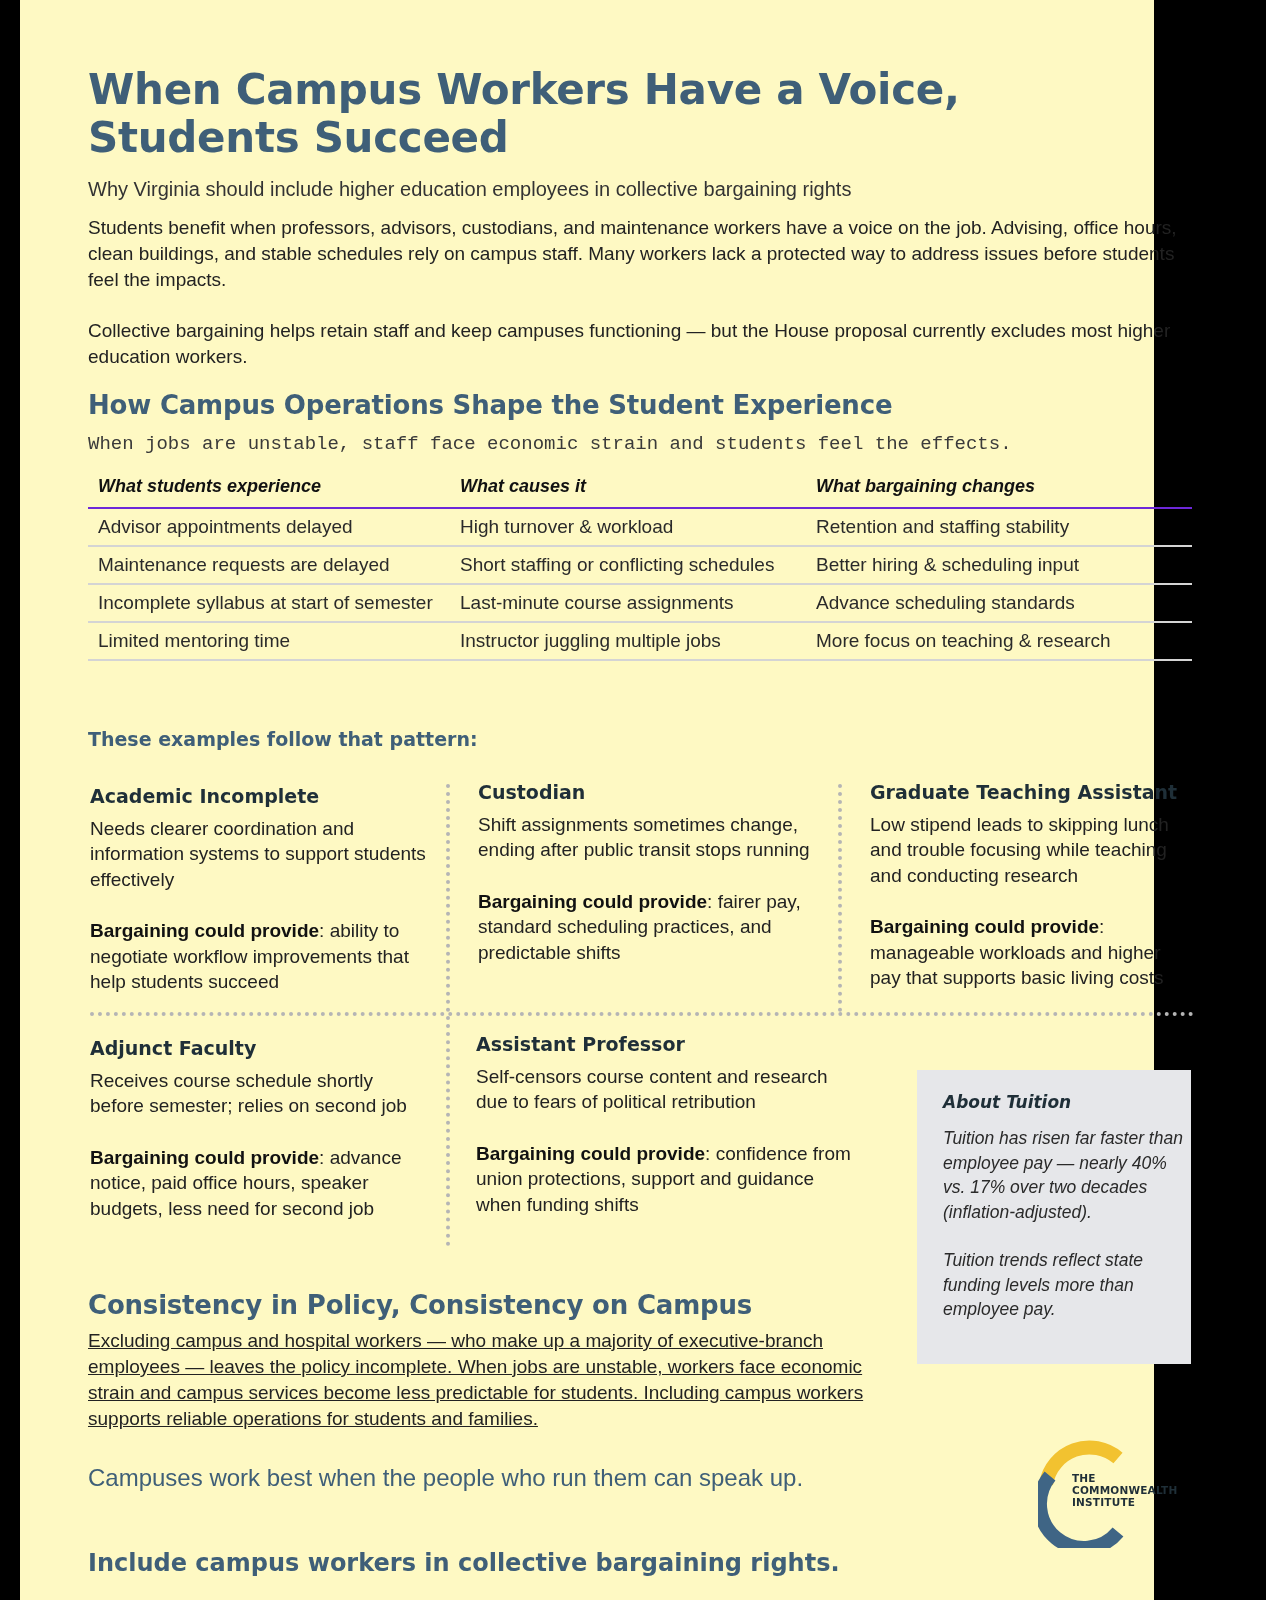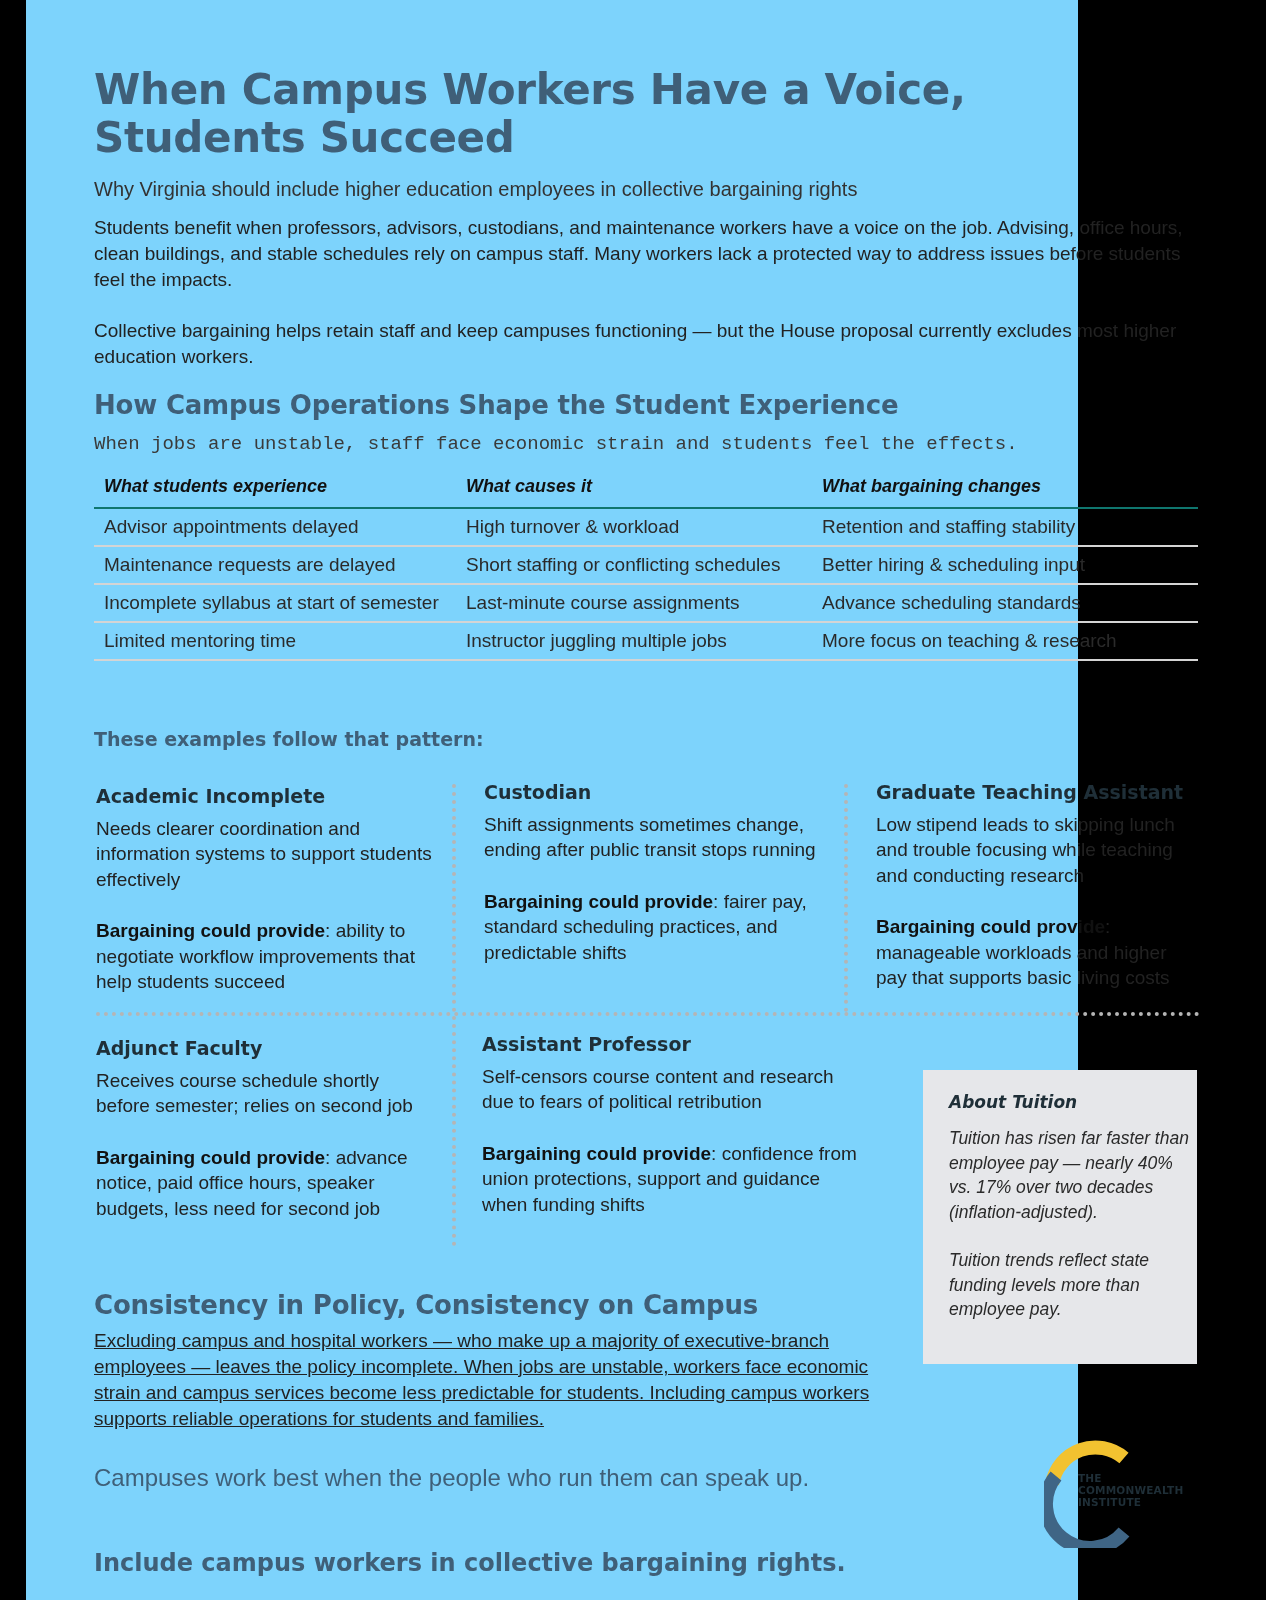--- a/index.html
+++ b/index.html
@@ -2,22 +2,22 @@
 <html><head>
 <meta charset="utf-8">
 <style>
   html, body { margin: 0; padding: 0; }
   body {
     width: 1266px; height: 1600px; background: #000;
     font-family: "Liberation Sans", sans-serif; color: #1f1f1f;
     position: relative; overflow: hidden;
   }
   .page {
-    position: absolute; left: 26px; top: 0; width: 1052px; height: 1600px;
-    background: #7dd3fc;
+    position: absolute; left: 20px; top: 0; width: 1134px; height: 1600px;
+    background: #fef9c3;
   }
   .abs { position: absolute; }
   h1 {
     position: absolute; left: 68px; top: 66px; margin: 0;
     font-family: "DejaVu Sans", sans-serif; font-weight: bold;
     font-size: 42px; line-height: 48px; color: #3f5f78; letter-spacing: -0.3px;
   }
   .subtitle {
     left: 68px; top: 178px; font-size: 20px; color: #333; font-family: "Liberation Sans", sans-serif;
   }
@@ -28,21 +28,21 @@
     position: absolute; margin: 0; font-family: "DejaVu Sans", sans-serif;
     font-weight: bold; font-size: 26px; color: #3f5f78; letter-spacing: -0.2px;
   }
   .tagline { font-size: 19px; color: #3a3a3a; font-family: Liberation Mono, monospace; }
   table.ops {
     position: absolute; left: 68px; top: 468px; width: 1104px; border-collapse: collapse;
     font-size: 19px;
   }
   table.ops th {
     text-align: left; font-style: italic; font-weight: bold; font-size: 18px;
-    padding: 8px 10px 10px 10px; border-bottom: 2px solid #0f766e; color: #111;
+    padding: 8px 10px 10px 10px; border-bottom: 2px solid #6d28d9; color: #111;
   }
   table.ops td {
     padding: 7px 10px; border-bottom: 2px solid #d4d4d4; color: #2a2a2a; height: 20px;
   }
   .examples-head {
     left: 68px; top: 728px; font-family: "DejaVu Sans", sans-serif; font-weight: bold;
     font-size: 19px; color: #3f5f78;
   }
   .card { position: absolute; font-size: 19px; line-height: 25.5px; color: #222; }
   .card .role {

